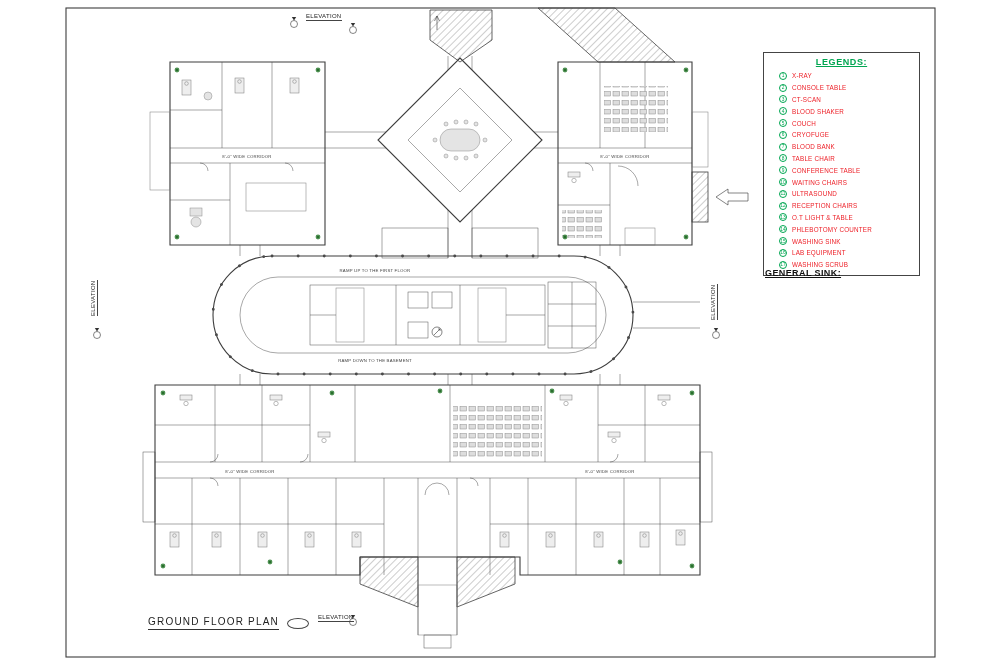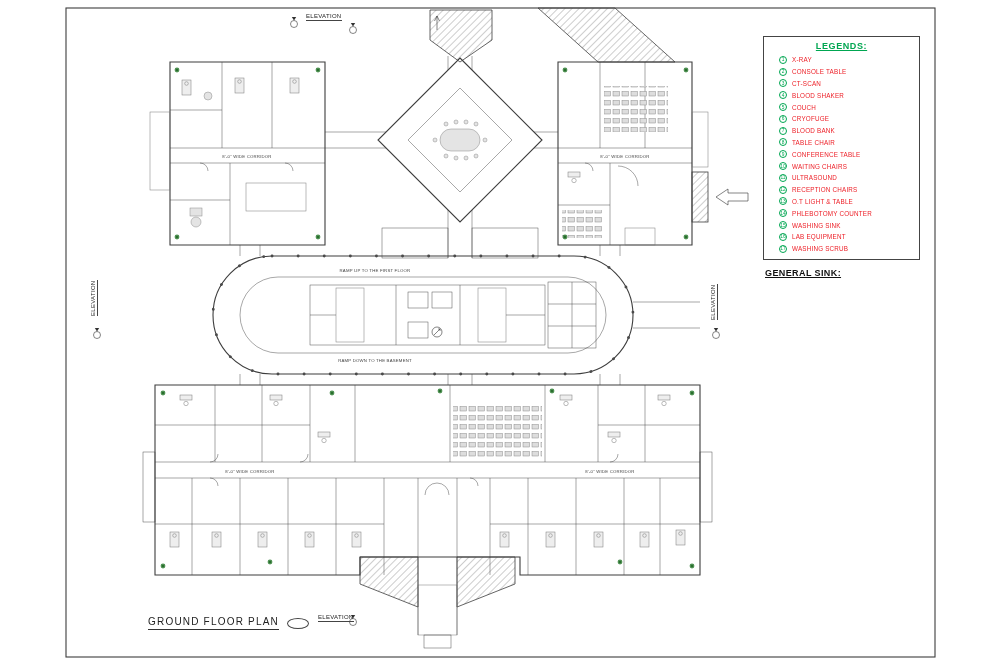--- a/index.html
+++ b/index.html
@@ -14,21 +14,21 @@
   .thin{fill:none;stroke:var(--line,#3d3d3d);stroke-width:0.45;}
   .pat-outline{fill:none;stroke:#777;stroke-width:0.5;}
   .dots{fill:none;stroke:#4a4a4a;stroke-width:2.8;stroke-dasharray:0.1 26;stroke-linecap:round;}
   .hatch{fill:url(#diag);stroke:var(--line,#3d3d3d);stroke-width:0.8;}
   .furnc{fill:#e4e4e4;stroke:#8a8a8a;stroke-width:0.5;}
   .ptext{font-size:4.3px;fill:#444;letter-spacing:0.2px;font-family:"Liberation Sans",sans-serif;}
   .mark{fill:none;stroke:#333;stroke-width:0.6;}
 
   
   .legend{
-    position:absolute;left:763px;top:36px;width:157px;height:224px;
+    position:absolute;left:763px;top:52px;width:157px;height:224px;
     border:1px solid #444;background:#fff;box-sizing:border-box;
   }
   .legend-title{
     color:var(--legend-green,#00a651);font-weight:bold;font-size:9px;text-align:center;
     text-decoration:underline;margin:4px 0 3px;letter-spacing:0.6px;
   }
   .legend-row{display:flex;align-items:center;gap:5px;height:11.8px;padding-left:15px;}
   .legend-num{
     width:8px;height:8px;border:1px solid var(--legend-green,#00a651);border-radius:50%;
     color:var(--legend-green,#00a651);font-size:4.8px;display:flex;align-items:center;

